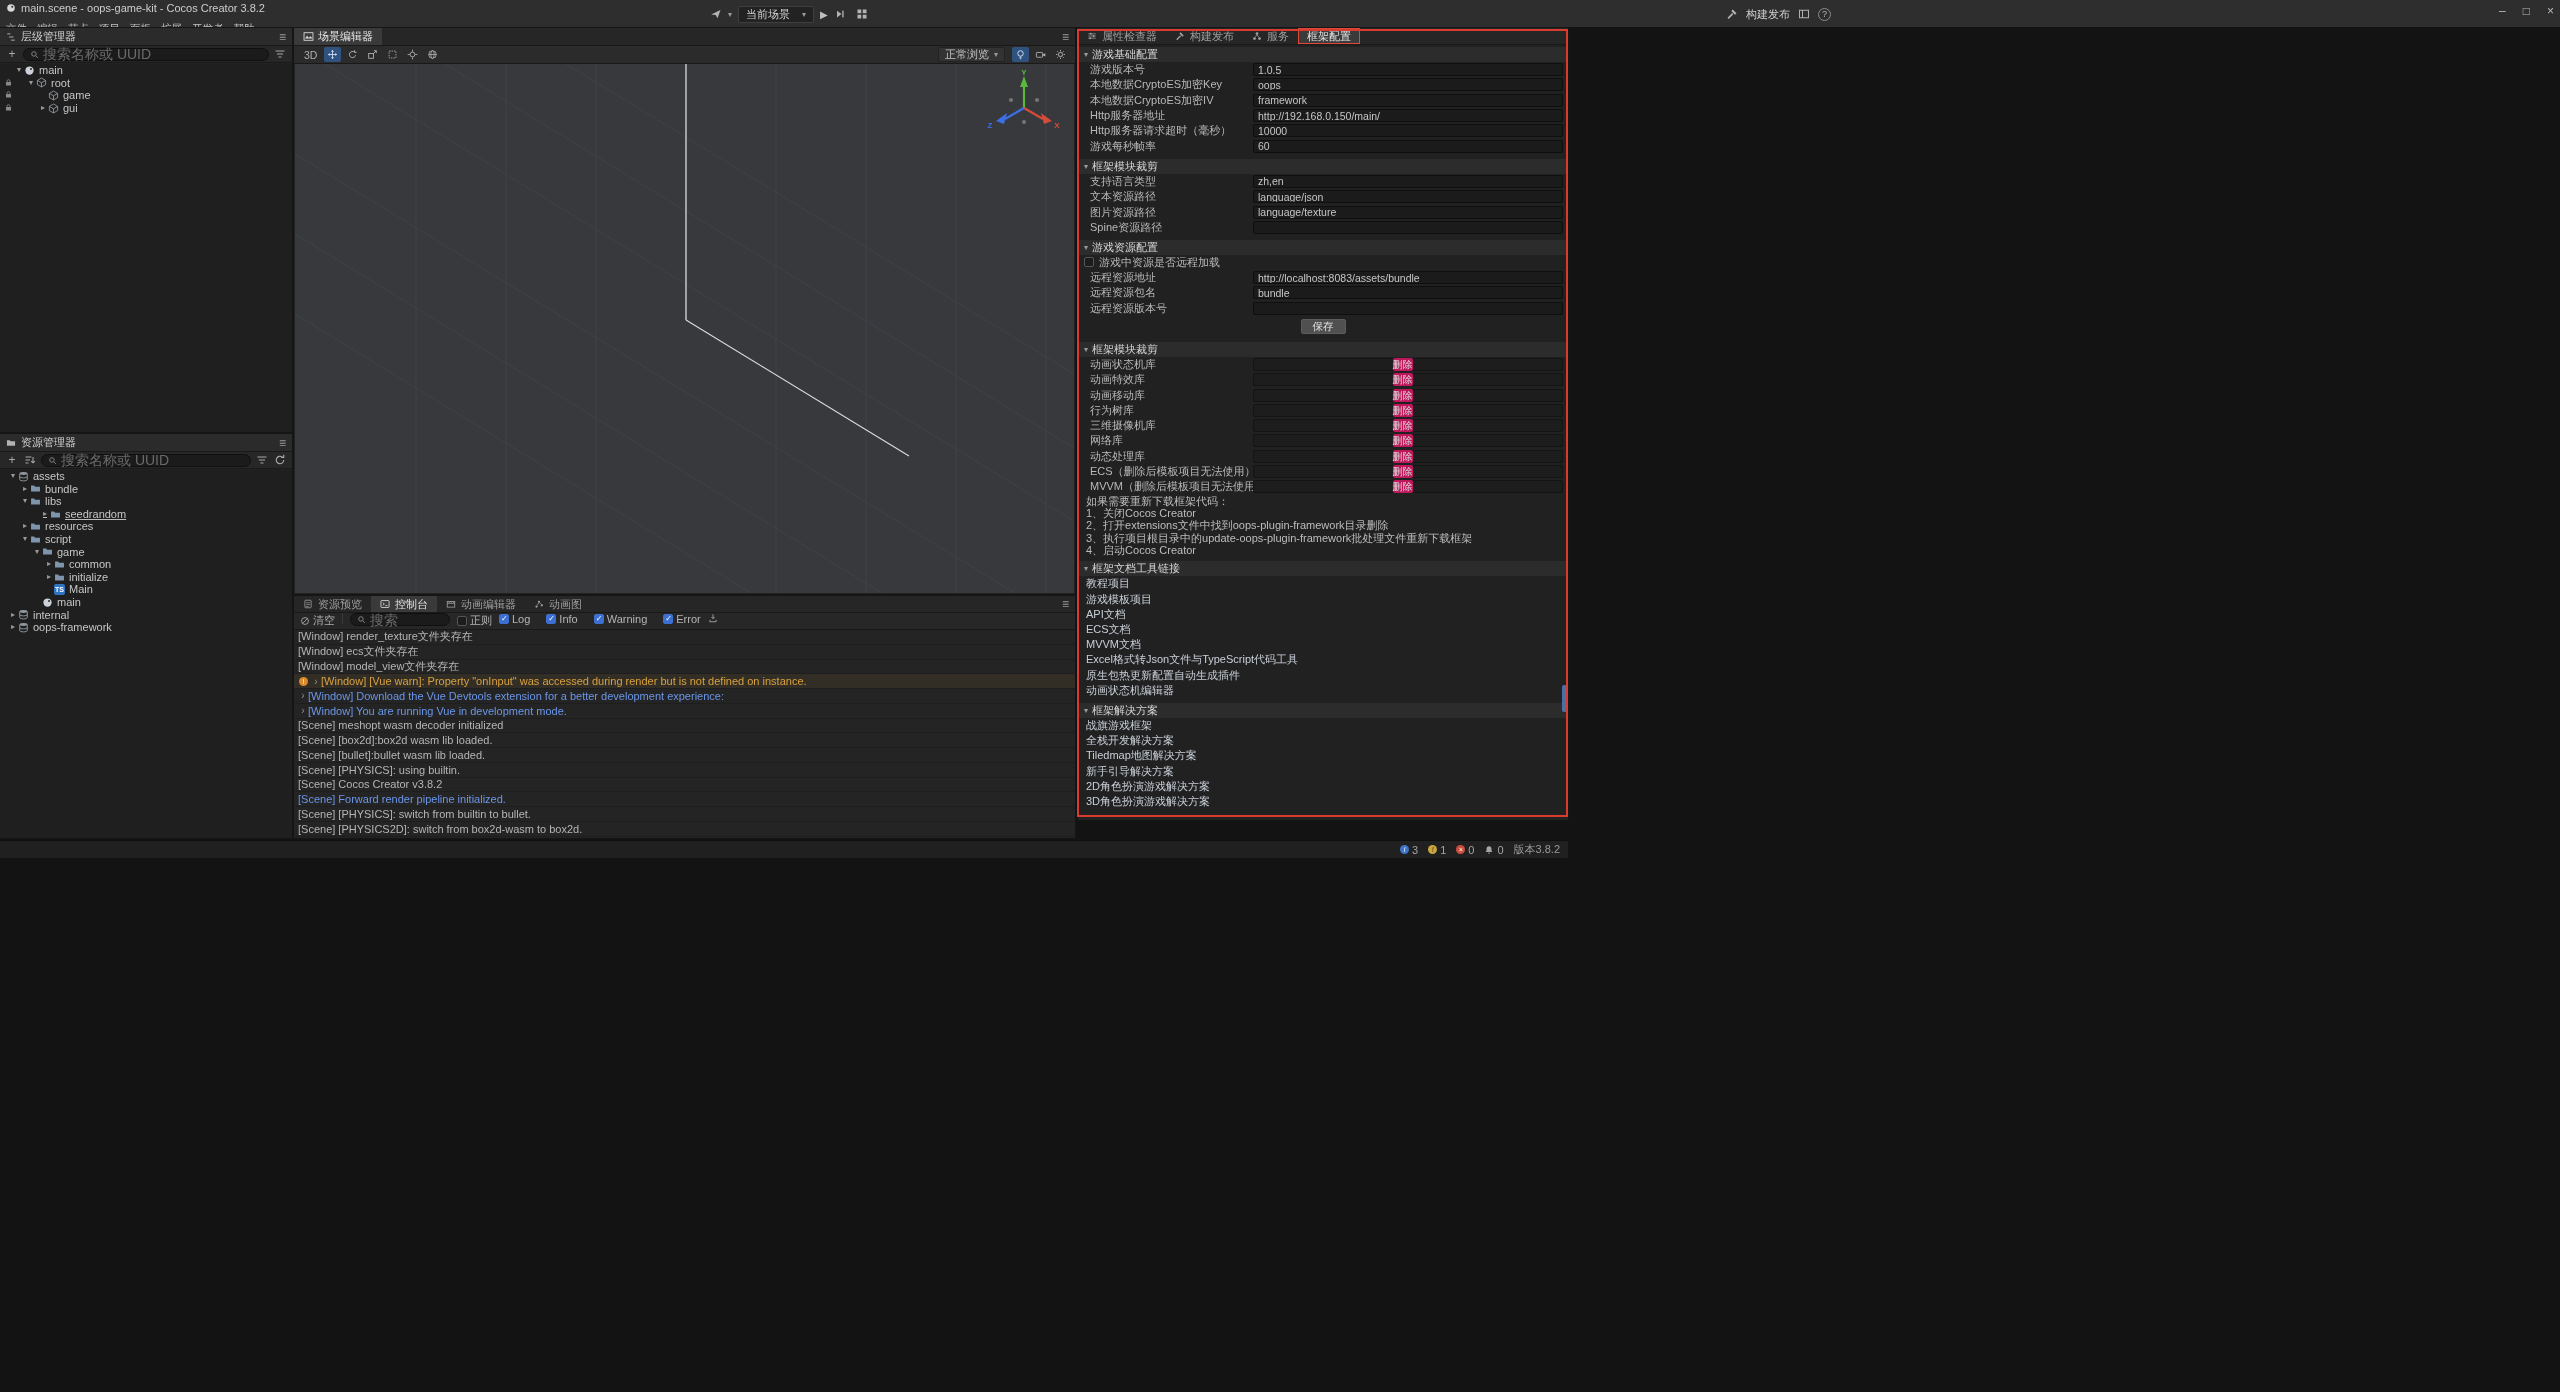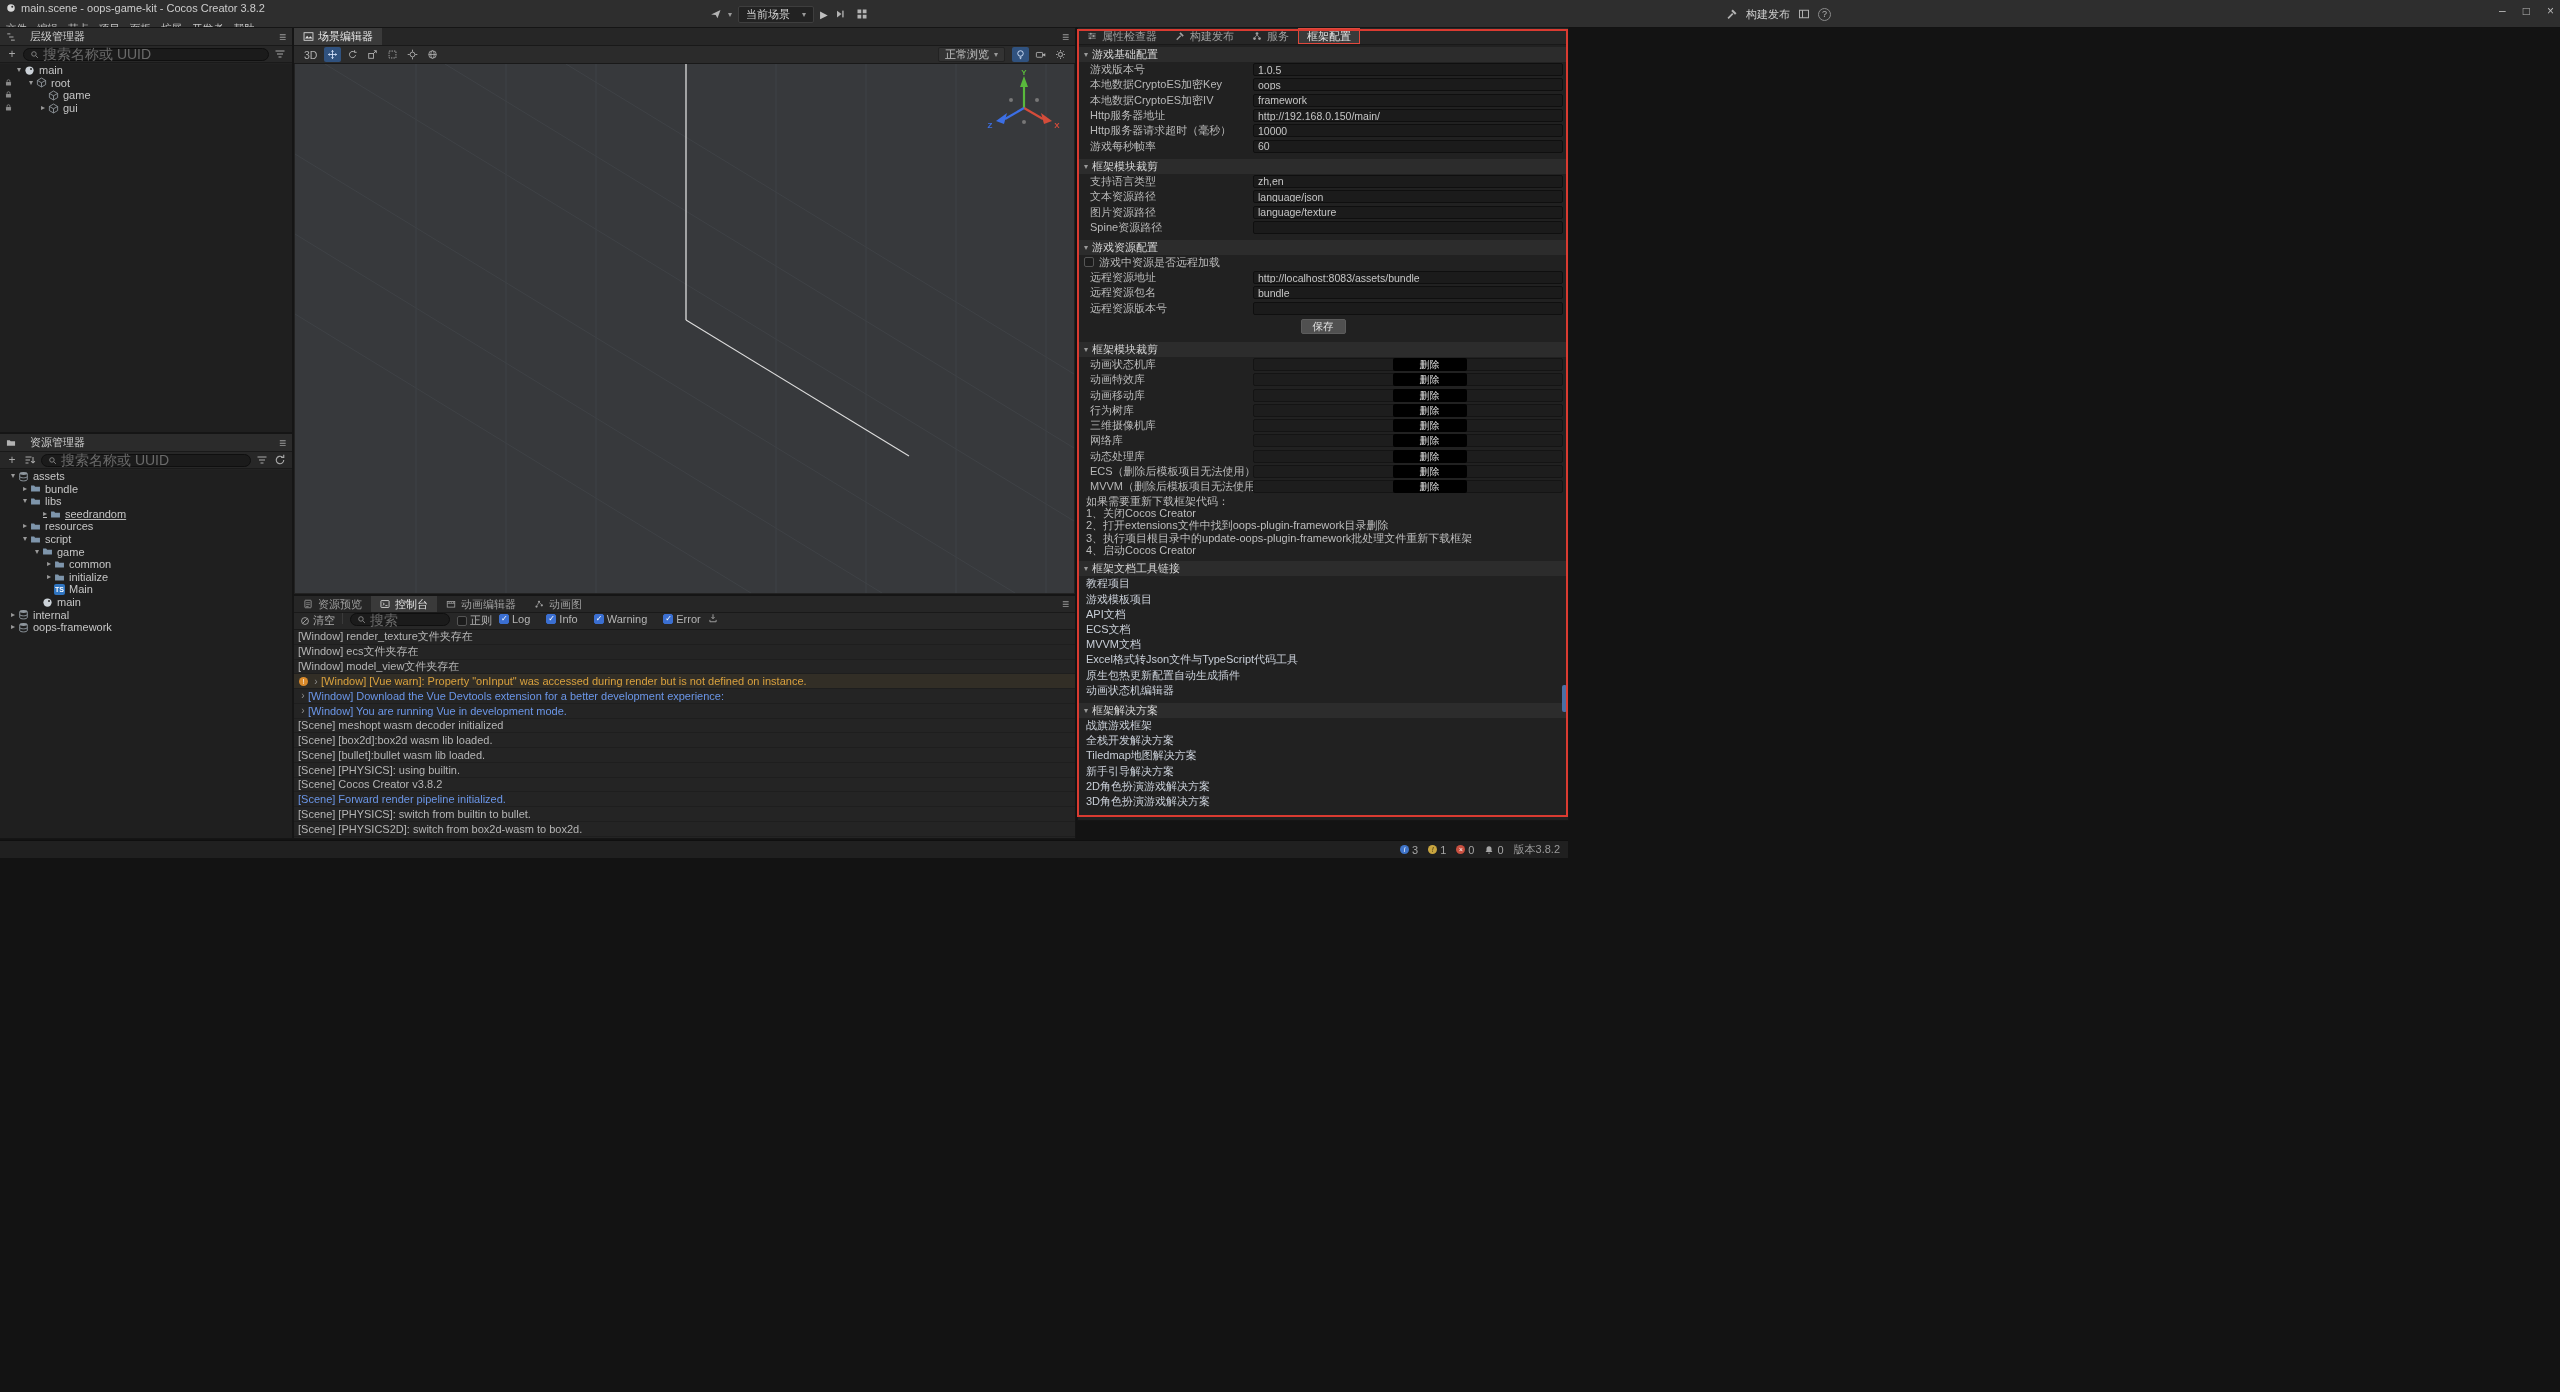--- a/index.html
+++ b/index.html
@@ -21,21 +21,21 @@
 .scene-select{display:flex;align-items:center;gap:12px;height:17px;background:#222;border:1px solid #3e3e3e;border-radius:2px;padding:0 7px;color:#cfcfcf}
 .chev{font-size:8px;color:#9a9a9a}
 .icon-btn{display:inline-flex;align-items:center;justify-content:center;color:#b3b3b3}
 .tb-build{position:absolute;left:1726px;top:5px;display:flex;align-items:center;gap:8px;height:18px;color:#cfcfcf}
 .help-circle{width:13px;height:13px;border:1px solid #8a8a8a;border-radius:50%;font-size:9px;display:inline-flex;align-items:center;justify-content:center;color:#b5b5b5}
 .tb-win{position:absolute;right:6px;top:4px;display:flex;gap:17px;color:#b9b9b9;font-size:12px}
 .tb-win span{cursor:default}
 
 
 .panel{position:absolute;background:#222;outline:1px solid #151515}
-.panel-head{height:18px;display:flex;align-items:center;gap:14px;padding:0 6px;background:#2b2b2b;border-bottom:1px solid #191919;color:#cfcfcf}
+.panel-head{height:18px;display:flex;align-items:center;gap:5px;padding:0 6px;background:#2b2b2b;border-bottom:1px solid #191919;color:#cfcfcf}
 .menu-glyph{color:#9a9a9a;font-size:12px;cursor:default}
 .tab-strip{height:17px;display:flex;align-items:stretch;background:#262626;border-bottom:1px solid #191919}
 .tab{display:flex;align-items:center;gap:4px;padding:0 9px;color:#9f9f9f;white-space:nowrap}
 .tab.active{background:#3a3a3a;color:#e4e4e4}
 .tab.red-outline{outline:1px solid #e0483c;outline-offset:-1px}
 .tabicon{display:inline-flex;width:11px;height:11px;align-items:center}
 .ptoolbar{height:17px;display:flex;align-items:center;gap:4px;padding:0 5px;background:#272727;border-bottom:1px solid #1a1a1a}
 .tool-btn{min-width:14px;height:14px;display:inline-flex;align-items:center;justify-content:center;color:#a9a9a9;font-size:12px}
 .search-box{flex:1;display:flex;align-items:center;gap:4px;height:13px;background:#1b1b1b;border:1px solid #0f0f0f;border-radius:7px;padding:0 6px;color:#8a8a8a;min-width:0}
 .search-box input{flex:1;background:transparent;border:none;outline:none;color:#c0c0c0;font-size:14px;min-width:0}
@@ -105,21 +105,21 @@
 .insp-body .sec-head:first-child{margin-top:2px}
 .schev{font-size:8px;color:#9a9a9a}
 .form-row{display:flex;align-items:center;height:15.3px;padding:0 5px 0 12px}
 .flabel{width:163px;flex:none;color:#b8b8b8;white-space:nowrap;overflow:hidden}
 .fvalue{flex:1;height:13px;background:#1b1b1b;border:1px solid #0f0f0f;border-radius:2px;color:#c6c6c6;font-size:10.5px;padding:0 4px;outline:none;min-width:0}
 .chk-row{display:flex;align-items:center;gap:5px;height:15px;padding-left:6px;color:#b8b8b8}
 .save-row{height:21px;display:flex;justify-content:center;align-items:center}
 .btn{height:15px;padding:0 11px;background:#505050;border:1px solid #5c5c5c;border-radius:2px;color:#e2e2e2;font-size:10.5px;line-height:13px;cursor:default}
 .mod-row{display:flex;align-items:center;height:15.3px;padding:0 5px 0 12px}
 .mod-track{flex:1;height:13px;background:#1d1d1d;border:1px solid #141414;border-radius:2px;position:relative}
-.mini-btn{position:absolute;left:45%;top:-1px;height:13px;padding:0 27px;background:#000000;border:none;border-radius:2px;color:#ddd;font-size:10px;line-height:13px;cursor:default}
+.mini-btn{position:absolute;left:45%;top:-1px;height:13px;padding:0 0;background:#be185d;border:none;border-radius:2px;color:#ddd;font-size:10px;line-height:13px;cursor:default}
 .note{height:12.4px;line-height:12.4px;padding-left:8px;color:#bdbdbd;white-space:nowrap;overflow:hidden}
 .doc-link{display:block;height:15.2px;line-height:15.2px;padding-left:8px;color:#c9cfd8;white-space:nowrap;cursor:pointer}
 .vscroll{position:absolute;right:1px;top:17px;bottom:2px;width:5px}
 .vthumb{position:absolute;top:640px;height:27px;width:5px;background:#4a6fa5;border-radius:2px}
 #red-frame{position:absolute;left:1077px;top:29px;width:491px;height:788px;border:2px solid #da3b31;pointer-events:none;z-index:40}
 
 
 #statusbar{position:absolute;left:0;top:840px;width:1568px;height:18px;display:flex;align-items:center;justify-content:flex-end;gap:10px;padding:0 8px;background:#202020;border-top:1px solid #0f0f0f;color:#a5a5a5}
 .stat{display:inline-flex;align-items:center;gap:3px}
 .dot{width:9px;height:9px;border-radius:50%;font-size:7px;line-height:9px;text-align:center;color:#fff;display:inline-block}

